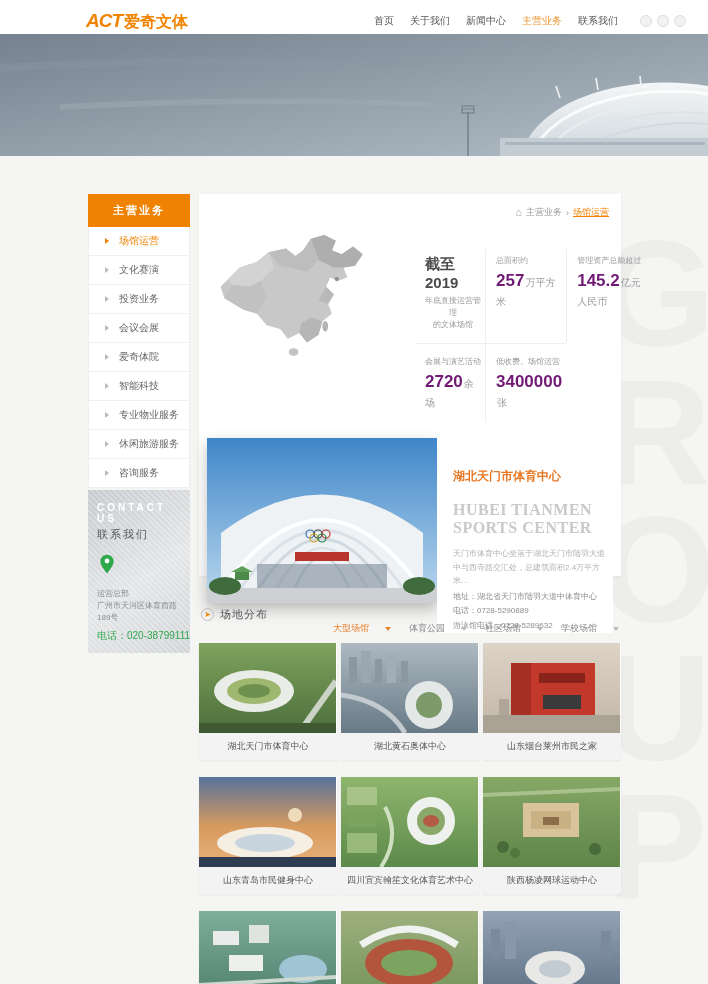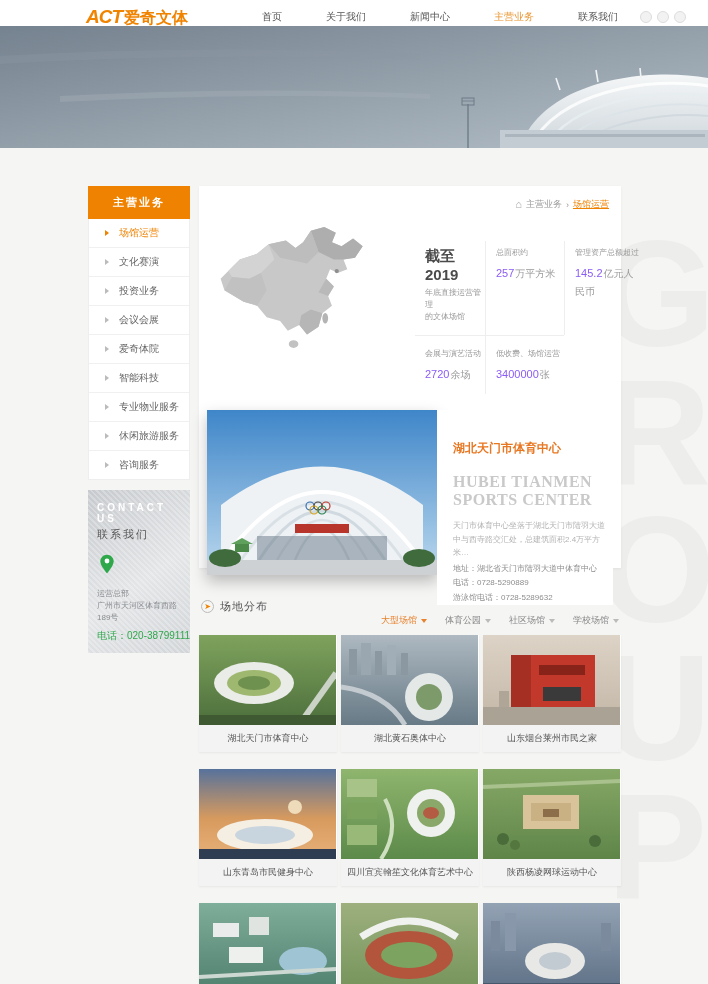--- a/index.html
+++ b/index.html
@@ -4,27 +4,27 @@
 <style>
   * { margin:0; padding:0; box-sizing:border-box; }
   html,body { width:708px; }
   body {
     font-family:"Liberation Sans","DejaVu Sans",sans-serif;
     background:#f5f5f4; color:#555;
     width:708px; height:984px; overflow:hidden; position:relative;
   }
   
   .header {
-    height:26px; background:#fff; display:flex; align-items:center;
+    height:34px; background:#fff; display:flex; align-items:center;
     padding:8px 18px 0 86px; position:relative; z-index:5;text-align:center;
   }
   .logo { display:flex; align-items:baseline; cursor:pointer; }
   .logo-en { font-size:19px; font-weight:bold; font-style:italic; color:#f08300; letter-spacing:-1px; }
   .logo-cn { font-size:16px; font-weight:bold; color:#f08300; margin-left:2px; }
-  .nav { display:flex; margin-left:auto; gap:44px; align-items:center; }
+  .nav { display:flex; margin-left:auto; gap:16px; align-items:center; }
   .nav-item { font-size:10px; color:#555; cursor:pointer; white-space:nowrap; }
   .nav-item.active { color:#e8952f; }
   .socials { display:flex; gap:5px; margin-left:22px; margin-right:4px; }
   .soc {
     width:12px; height:12px; border-radius:50%; border:1px solid #ddd;
     background:#f2f2f2; cursor:pointer;
   }
   
   .hero { height:122px; position:relative; overflow:hidden; z-index:4; }
   .hero svg { display:block; }
@@ -44,21 +44,21 @@
   .side-menu { list-style:none; background:#fff; border:1px solid #eee; border-top:none; }
   .side-item {
     display:flex; align-items:center; padding:7px 0 7px 16px;
     font-size:10px; color:#666; border-bottom:1px solid #f0f0f0; cursor:pointer;
   }
   .side-item:last-child { border-bottom:none; }
   .tri { width:0; height:0; border:3px solid transparent; border-left:4px solid #bbb; margin-right:7px; flex:none; }
   .side-item.active { color:#ef8200; }
   .side-item.active .tri { border-left-color:#ef8200; }
   .contact {
-    margin-top:10px; padding:12px 9px 10px;
+    margin-top:2px; padding:12px 9px 10px;
     background:
       repeating-linear-gradient(45deg, rgba(255,255,255,.25) 0 2px, rgba(0,0,0,0) 2px 4px),
       linear-gradient(145deg,#c6c9cd,#e3e5e7 55%,#d2d5d8);
   }
   .contact-en { color:#fff; font-size:10px; font-weight:bold; letter-spacing:3px; }
   .contact-cn { color:#555; font-size:11px; margin-top:3px; letter-spacing:2px; }
   .pin { margin:12px 0 10px 2px; width:16px; height:20px; }
   .contact-dept, .contact-addr { font-size:8px; color:#8a8d90; line-height:1.5; }
   .contact-phone { font-size:10px; font-weight:normal; color:#2fa84c; margin-top:5px; white-space:nowrap; }
   
@@ -69,43 +69,43 @@
   .crumb-root { cursor:pointer; }
   .crumb-cur { color:#ef8200; text-decoration:underline; cursor:pointer; }
   .map-stats { display:flex; }
   .map-wrap { width:196px; flex:none; padding-left:4px; }
   .stats { flex:1; display:grid; grid-template-columns:1fr 1.05fr 1fr; margin:22px 0 0 12px; align-content:start; }
   .stat-cell { padding:6px 4px 12px 10px; }
   .stat-cell:nth-child(2), .stat-cell:nth-child(3),
   .stat-cell:nth-child(5), .stat-cell:nth-child(6) { border-left:1px solid #eee; }
   .stat-cell:nth-child(4), .stat-cell:nth-child(5), .stat-cell:nth-child(6) { border-top:1px solid #eee; padding-top:12px; }
   .stat-title { font-size:15px; font-weight:bold; color:#4a4a4a; margin-bottom:4px; }
-  .stat-sub { font-size:8px; color:#999; line-height:1.5; }
+  .stat-sub { font-size:8px; color:#999; line-height:1.5;text-align:center; }
   .stat-label { font-size:8px; color:#999; margin-bottom:5px; white-space:nowrap; }
-  .stat-num { font-size:11px; font-weight:normal; color:#8b5cf6; }
+  .stat-num { font-size:17px; font-weight:bold; color:#701a75; }
   .stat-unit { font-size:10px; color:#999; margin-left:1px; }
   
   .featured { display:flex; margin-top:16px; }
   .feat-photo { width:230px; height:165px; flex:none; box-shadow:0 6px 14px rgba(0,0,0,.25); cursor:pointer; }
   .feat-photo svg { display:block; }
   .feat-info { flex:1; padding:30px 6px 0 16px; background:#fff; }
   .feat-title { font-size:12px; font-weight:bold; color:#e87722; cursor:pointer; }
   .feat-sub { font-size:16px; color:#c9c9c9; font-weight:bold; letter-spacing:.5px; margin:16px 0 10px;font-family:Liberation Serif, serif; }
   .feat-desc { font-size:8px; color:#b3b3b3; line-height:1.7; margin-bottom:2px; }
   .feat-line { font-size:8px; color:#8e8e8e; line-height:1.8; }
   
   .venues { margin-top:18px; }
   .venues-head { display:flex; align-items:center; padding:0 2px 8px; }
   .vd-icon {
     width:13px; height:13px; border-radius:50%; border:1px solid #bbb; color:#ef8200;
     font-size:8px; display:flex; align-items:center; justify-content:center; margin-right:6px;
   }
   .vd-title { font-size:11px; color:#555; letter-spacing:1px; }
   .filters { margin-left:auto; display:flex; gap:18px; }
-  .filter { font-size:9px; color:#888; display:flex; align-items:center; gap:4px; cursor:pointer; white-space:nowrap;margin-top:28px; }
+  .filter { font-size:9px; color:#888; display:flex; align-items:center; gap:16px; cursor:pointer; white-space:nowrap;margin-top:28px; }
   .filter.active { color:#e8822d; }
   .chev { width:0; height:0; border:3px solid transparent; border-top:4px solid #bbb; margin-top:3px; }
   .filter.active .chev { border-top-color:#e8822d; }
   .grid { display:grid; grid-template-columns:repeat(3,1fr); gap:17px 4px; }
   .vcard { background:#fff; cursor:pointer; box-shadow:0 1px 2px rgba(0,0,0,.06); }
   .vimg { height:90px; overflow:hidden; }
   .vimg svg { display:block; }
   .vcap { height:27px; background:#f3f3f3; font-size:9px; color:#555; display:flex; align-items:center; justify-content:center; white-space:nowrap; }
 </style>
 </head>

